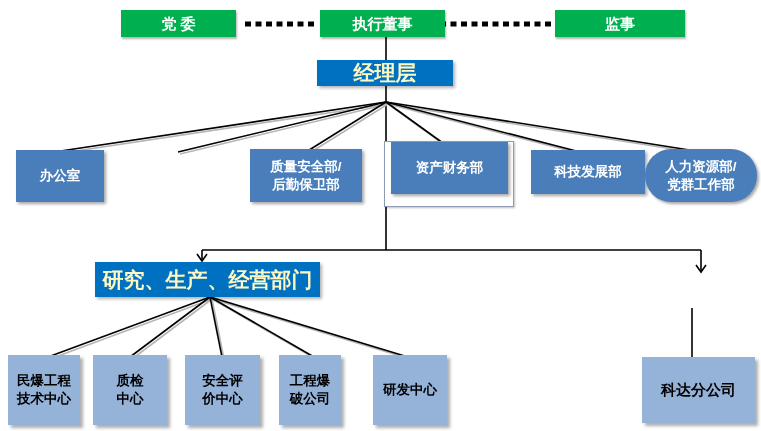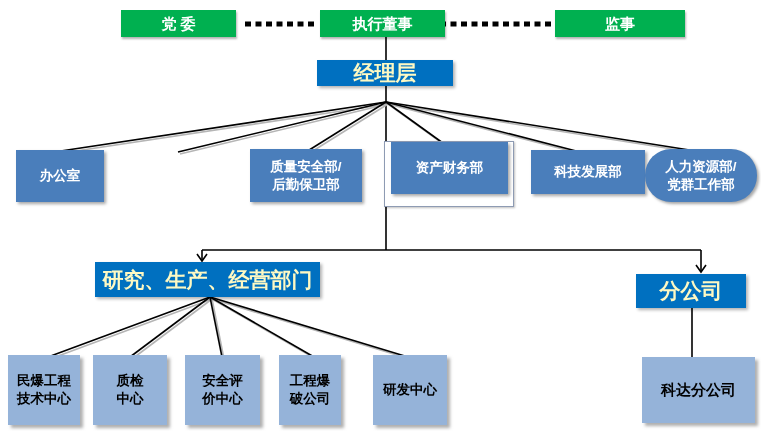--- a/index.html
+++ b/index.html
@@ -78,21 +78,20 @@
 
   <div class="node steel" style="left:16px;top:150px;width:88px;height:52px;">办公室</div>
   <div class="node steel" style="left:250px;top:149px;width:112px;height:53px;">质量安全部/
 后勤保卫部</div>
   <div class="node steel" style="left:391px;top:142px;width:117px;height:52px;">资产财务部</div>
   <div class="node steel" style="left:523px;top:150px;width:114px;height:44px;margin-left:8px;">科技发展部</div>
   <div class="node steel" style="left:645px;top:149px;width:112px;height:53px;border-radius:26px;">人力资源部/
 党群工作部</div>
 
   <div class="node blue" style="left:95px;top:262px;width:225px;height:35px;">研究、生产、经营部门</div>
-  <div class="node blue" style="left:636px;top:274px;width:110px;height:34px;">分公司</div>
 
   <div class="node light" style="left:8px;top:355px;width:72px;height:70px;">民爆工程
 技术中心</div>
   <div class="node light" style="left:93px;top:355px;width:74px;height:70px;">质检
 中心</div>
   <div class="node light" style="left:185px;top:355px;width:75px;height:70px;text-align:center;">安全评
 价中心</div>
   <div class="node light" style="left:279px;top:355px;width:62px;height:70px;">工程爆
 破公司</div>
   <div class="node light" style="left:373px;top:355px;width:74px;height:70px;">研发中心</div>

